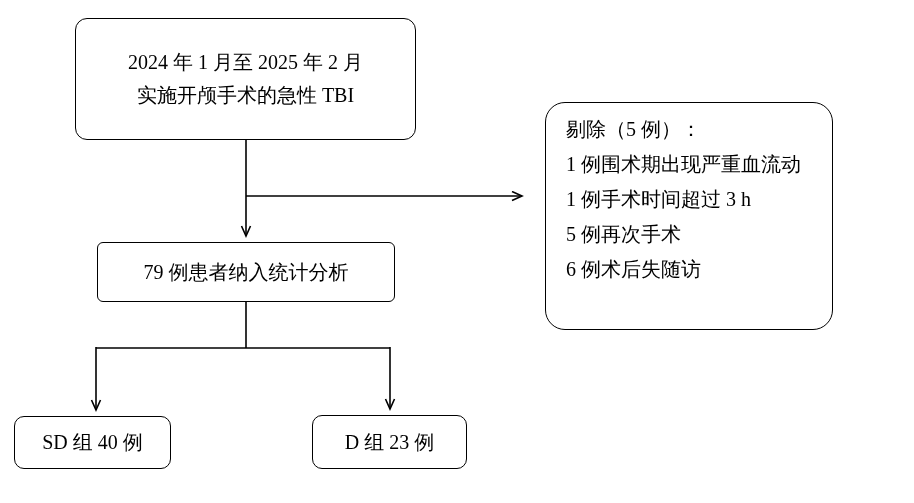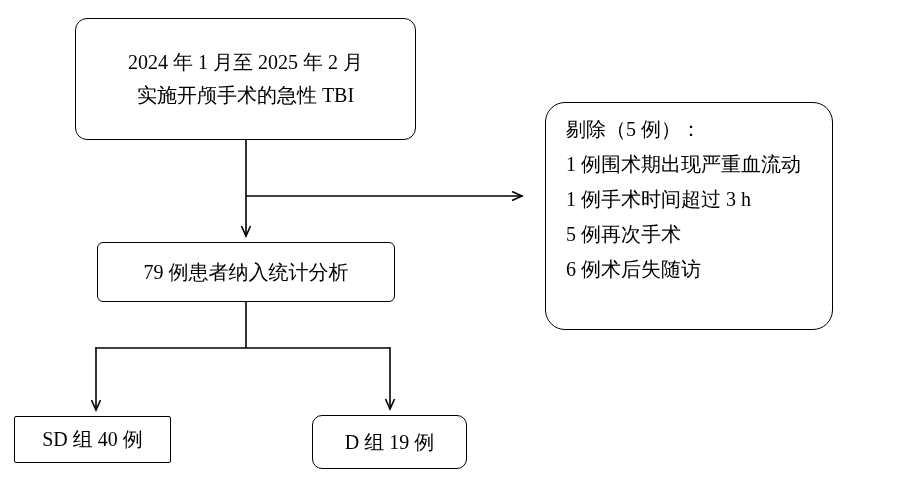--- a/index.html
+++ b/index.html
@@ -60,22 +60,22 @@
     left: 97px;
     top: 242px;
     width: 298px;
     height: 60px;
     border-radius: 6px;
   }
   .box-group-sd {
     left: 14px;
     top: 416px;
     width: 157px;
-    height: 47px;
-    border-radius: 2px;
+    height: 53px;
+    border-radius: 10px;
   }
   .box-group-d {
     left: 312px;
     top: 415px;
     width: 155px;
     height: 54px;
     border-radius: 10px;
   }
   .line-text {
     white-space: nowrap;
@@ -115,16 +115,16 @@
 
   <div class="box centered box-analyzed">
     <div class="line-text">79 例患者纳入统计分析</div>
   </div>
 
   <div class="box centered box-group-sd">
     <div class="line-text">SD 组 40 例</div>
   </div>
 
   <div class="box centered box-group-d">
-    <div class="line-text">D 组 19 例</div>
+    <div class="line-text">D 组 23 例</div>
   </div>
 
 </div>
 
 </body></html>

